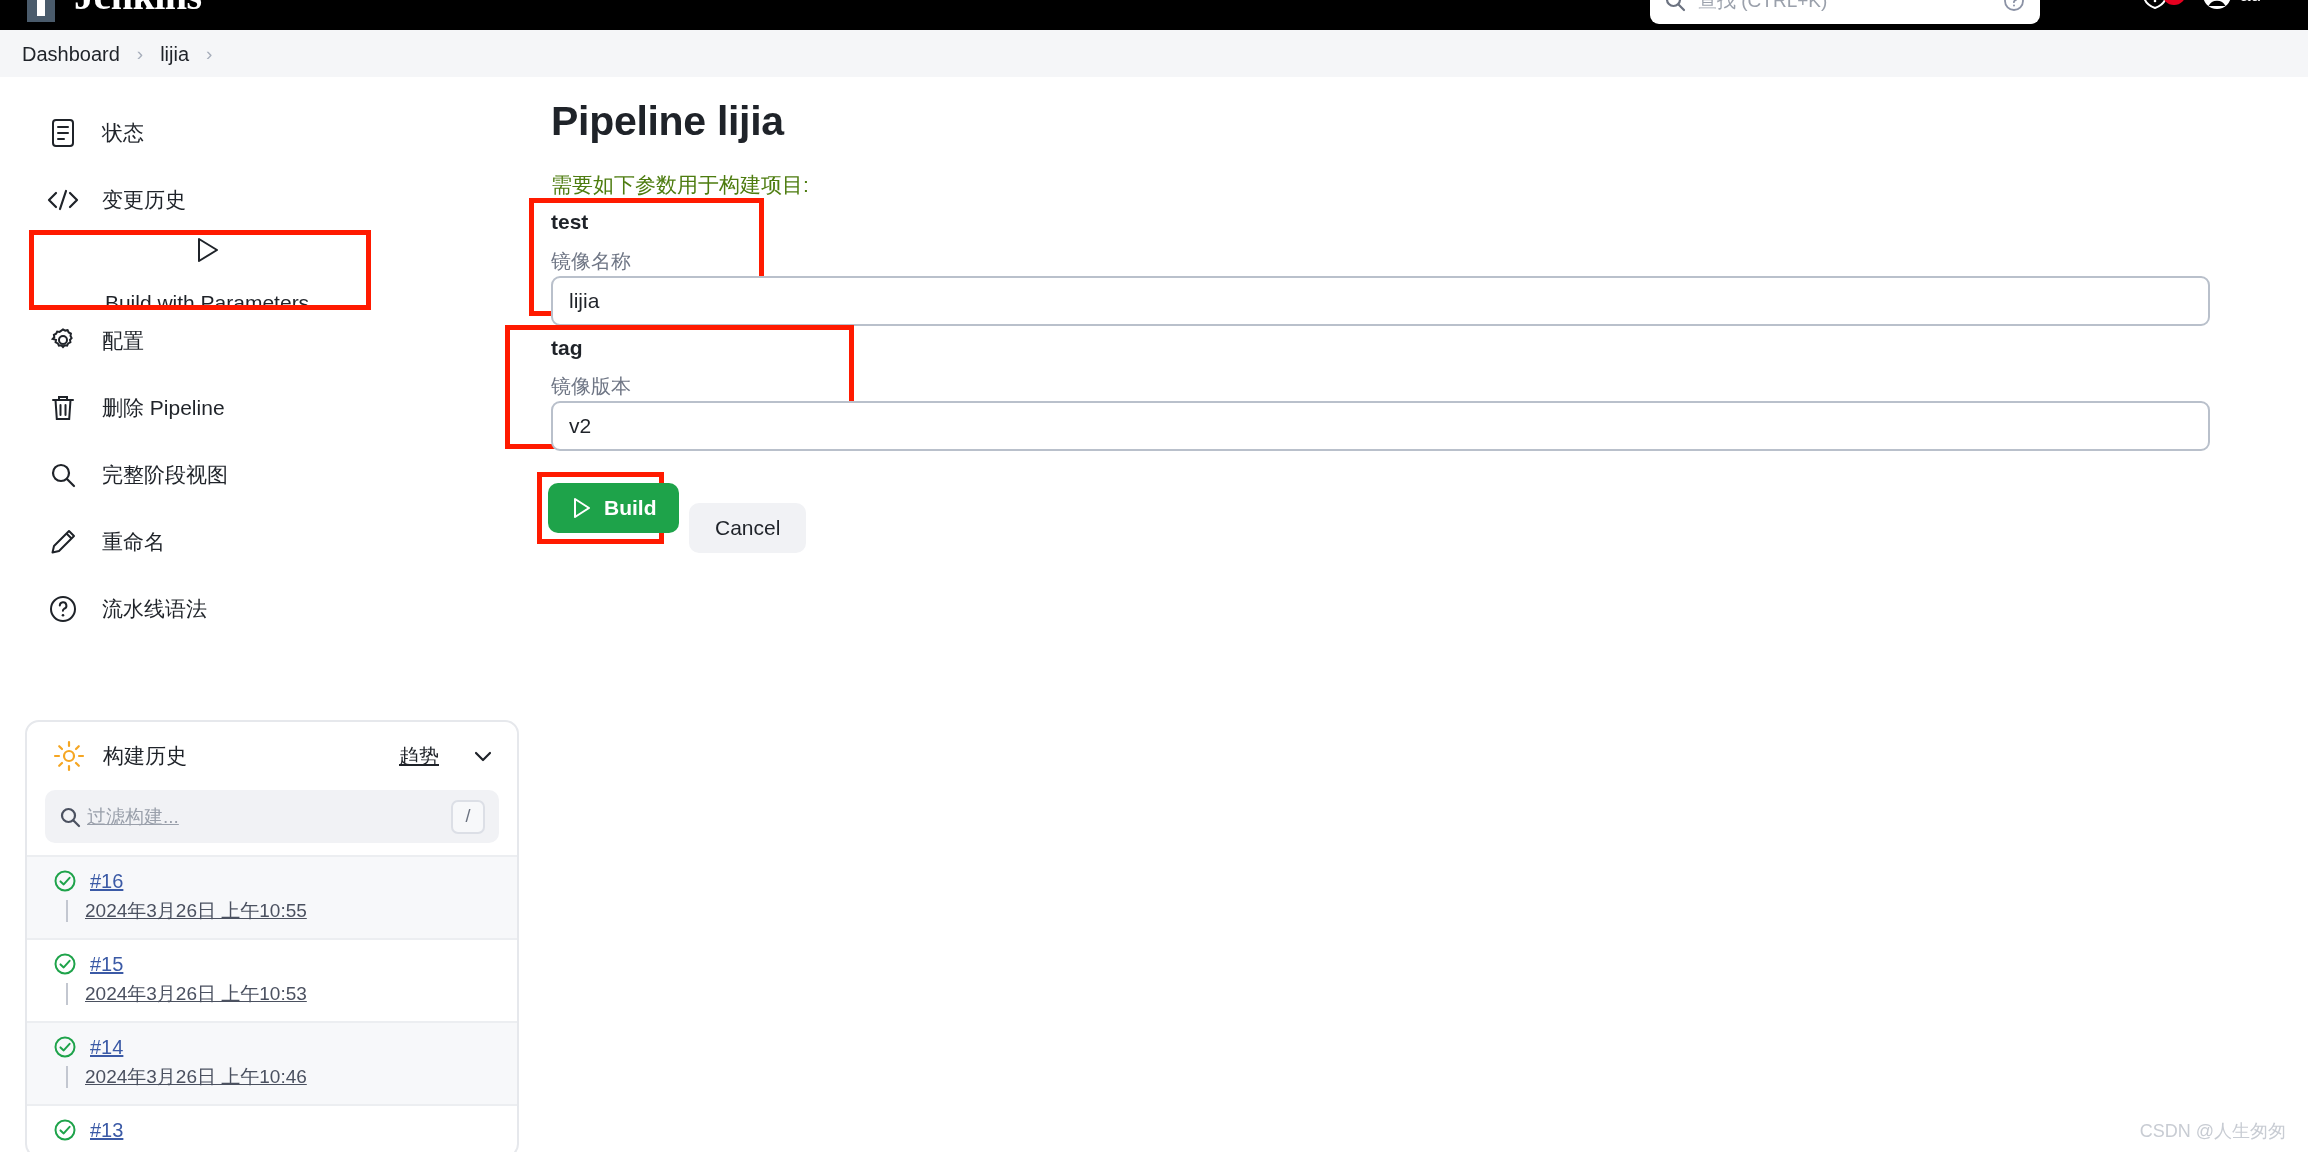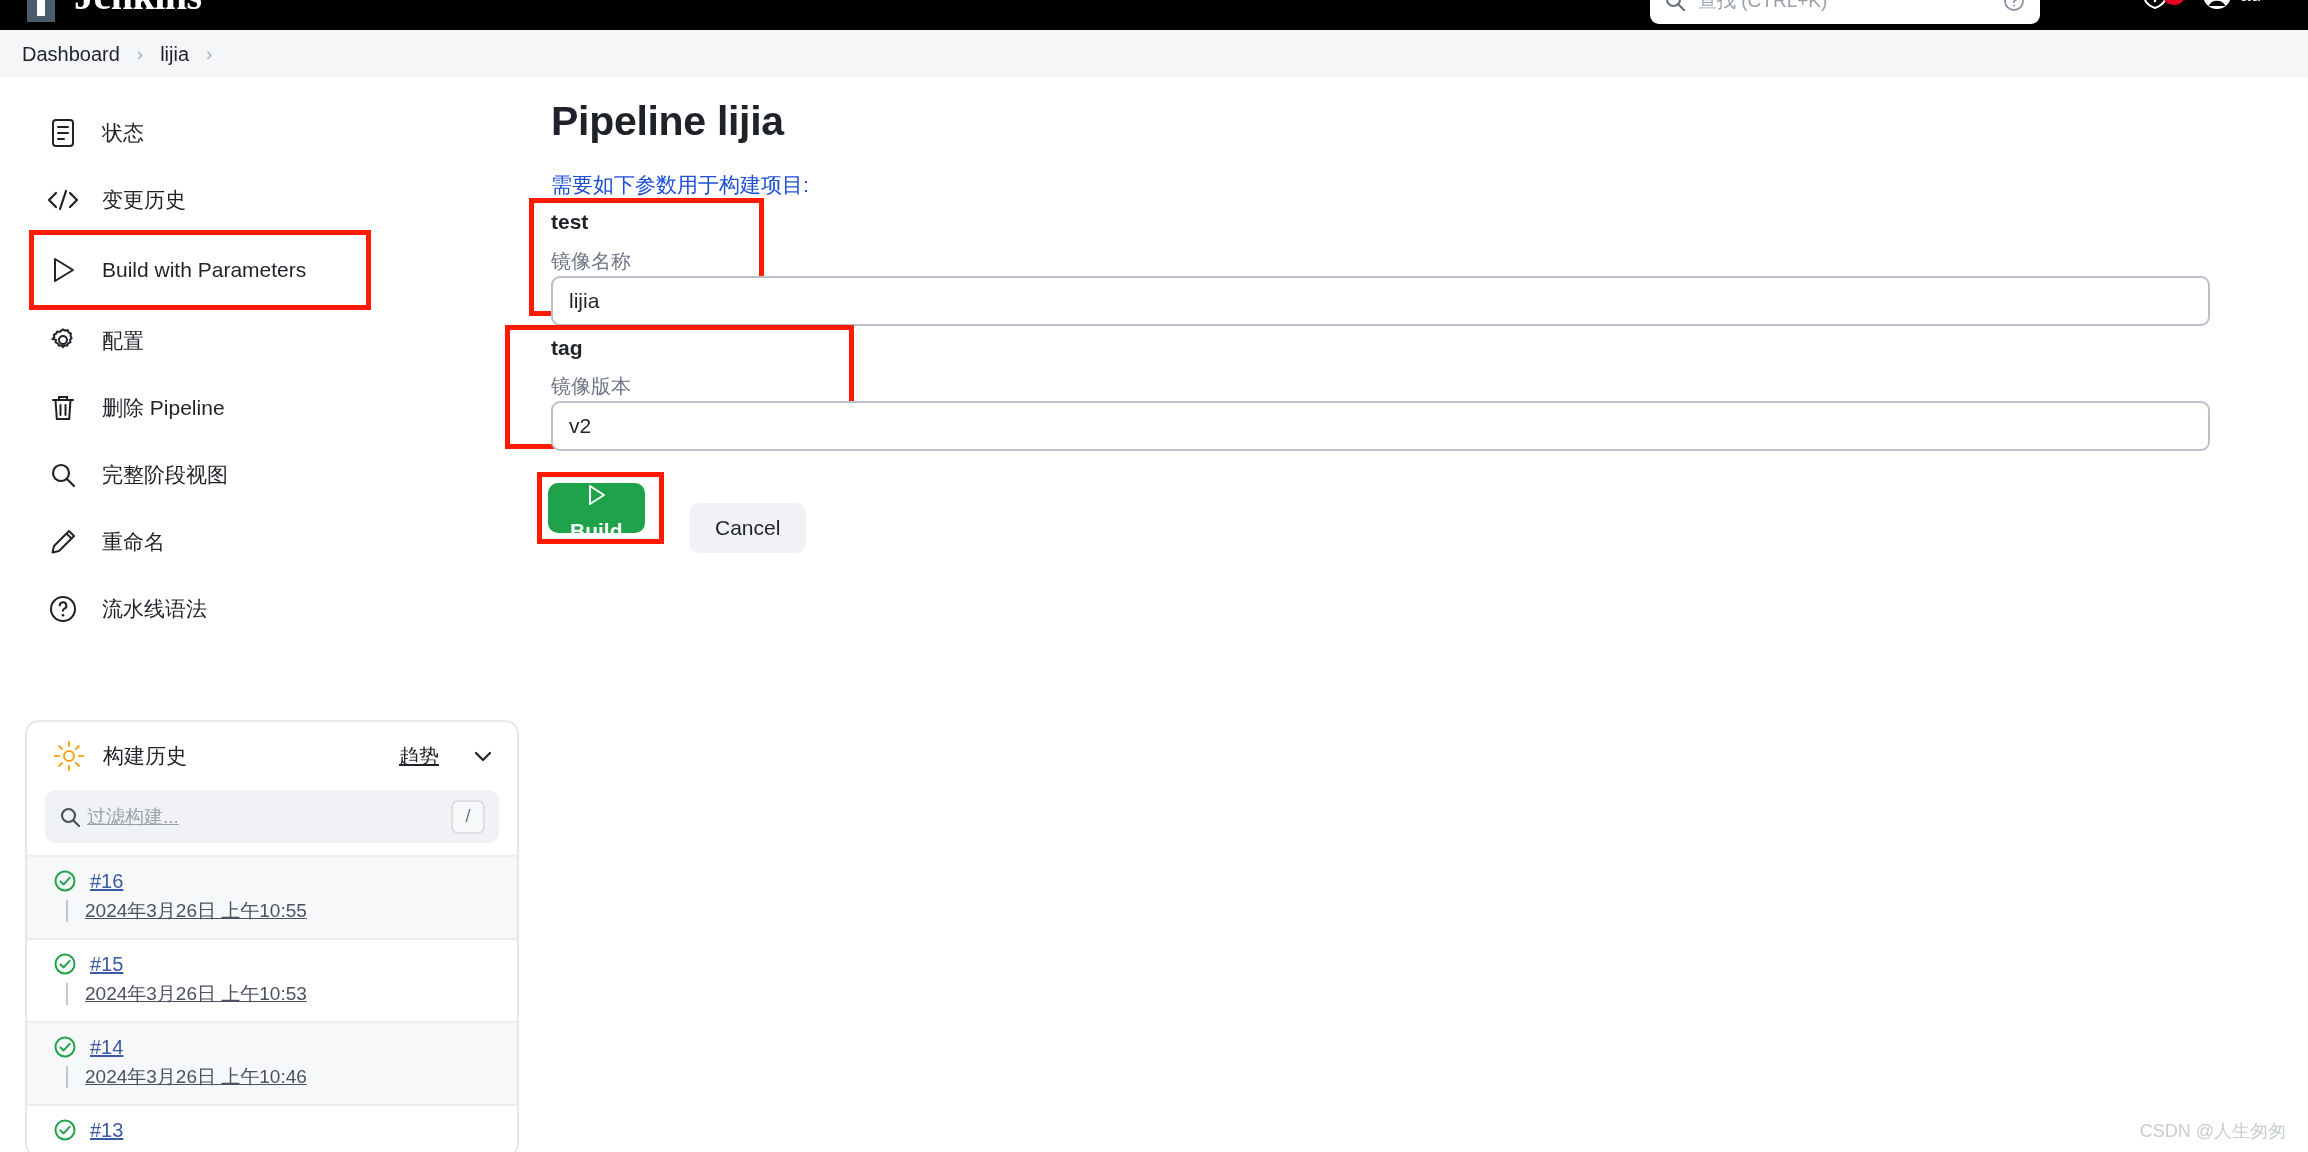--- a/index.html
+++ b/index.html
@@ -155,20 +155,21 @@
     white-space: nowrap;
   }
   .nav-item.highlighted {
     outline: 5px solid #ff1a00;
     outline-offset: -2px;
     margin-left: 24px;
     width: 336px;
     height: 74px;
     padding-left: 14px;
     box-sizing: border-box;
+    flex-direction: column;
   }
 
   
   .history-card {
     position: absolute;
     left: 17px;
     top: 643px;
     width: 494px;
     background: #ffffff;
     border: 2px solid #e6e8ec;
@@ -264,21 +265,21 @@
     font-size: 41px;
     font-weight: 700;
     color: #1f2329;
     letter-spacing: -0.3px;
     white-space: nowrap;
   }
   .intro {
     position: absolute;
     left: 39px; top: 94px;
     font-size: 21px;
-    color: #1d4ed8;
+    color: #4d7c0f;
     white-space: nowrap;
   }
   .param-outline {
     position: absolute;
     border: 5px solid #ff1a00;
     box-sizing: border-box;
   }
   .param-name {
     position: absolute;
     font-size: 21px;
@@ -318,21 +319,20 @@
     position: absolute;
     left: 9px; top: 8px;
     height: 50px;
     background: #1ea34a;
     border-radius: 10px;
     display: flex;
     align-items: center;
     gap: 12px;
     padding: 0 22px;
     cursor: pointer;
-    flex-direction: column;
   }
   .build-btn .play { display: flex; color: #ffffff; }
   .build-btn .lbl {
     color: #ffffff;
     font-size: 21px;
     font-weight: 700;
     white-space: nowrap;
   }
   .cancel-btn {
     position: absolute;

